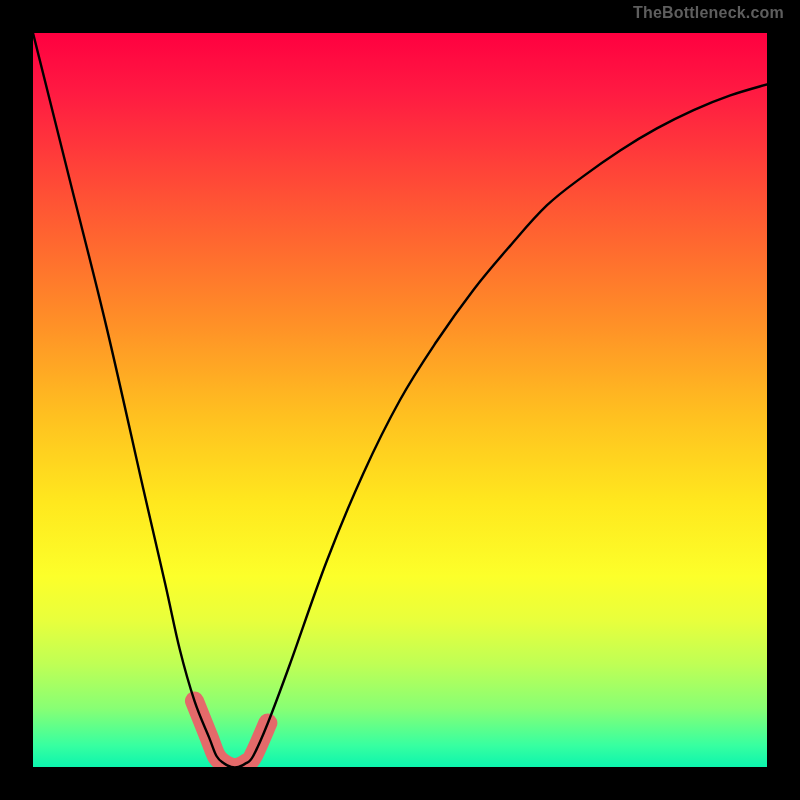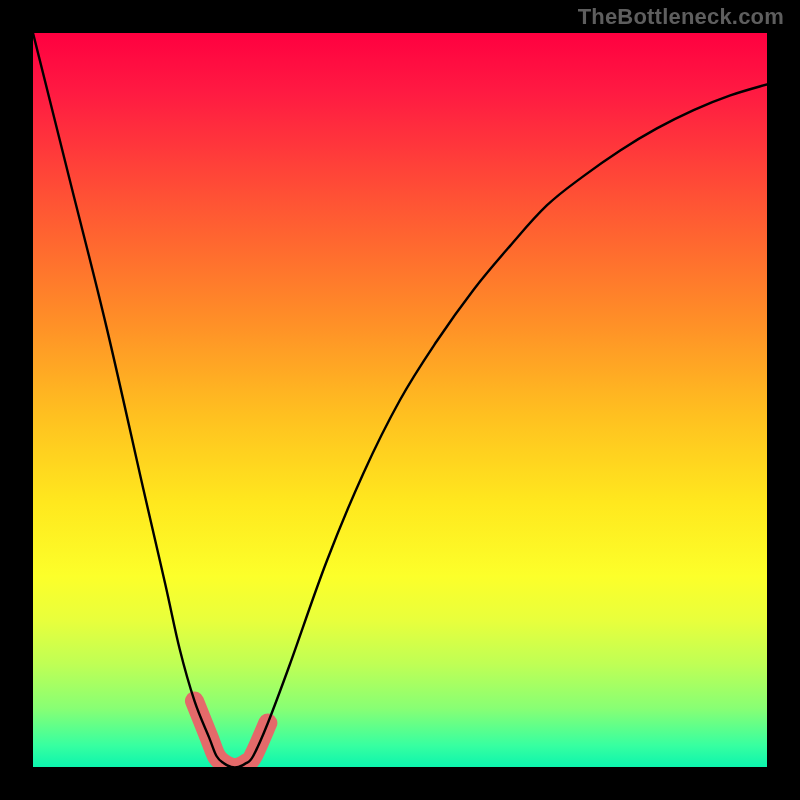--- a/index.html
+++ b/index.html
@@ -36,21 +36,21 @@
       #bfff55 86%,
       #88ff74 92%,
       #38ffa0 97%,
       #0cf5ae 100%);
   }
   .watermark {
     position: absolute;
     top: 4px;
     right: 16px;
     font-family: Arial, Helvetica, sans-serif;
-    font-size: 22px;
+    font-size: 16px;
     font-weight: bold;
     color: #5e5e5e;
     letter-spacing: 0.2px;
     z-index: 5;
   }
   svg.curve-layer {
     position: absolute;
     top: 0;
     left: 0;
     width: 734px;

